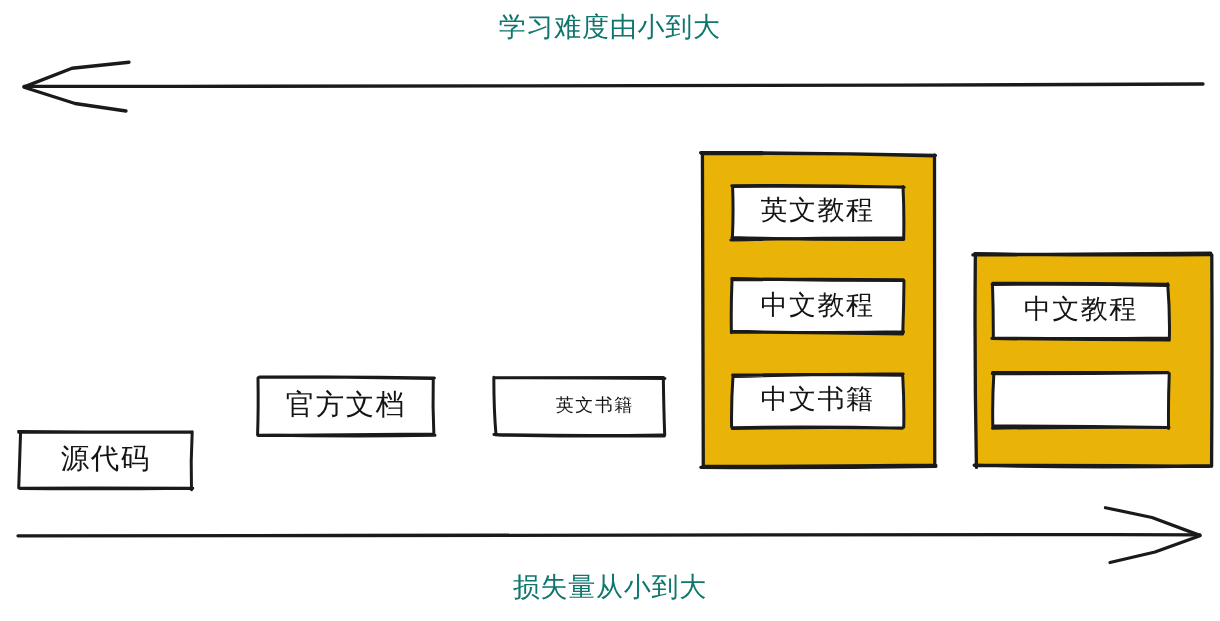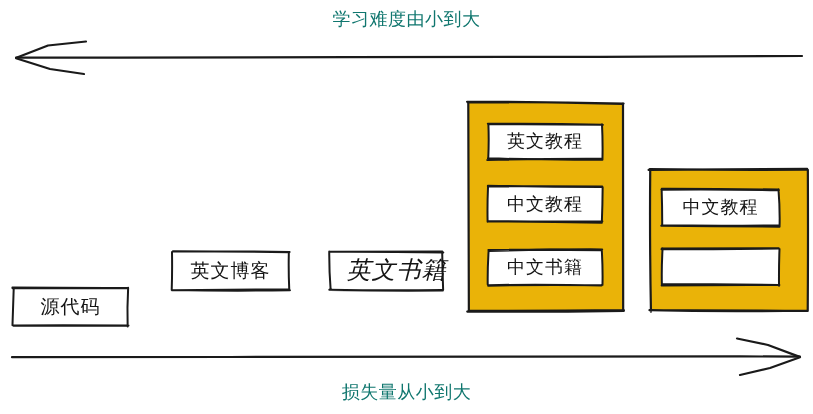--- a/index.html
+++ b/index.html
@@ -103,23 +103,23 @@
         </svg>
       </span>
       <span class="node-label">源代码</span>
     </div>
     <div class="node-box" style="left: 172px; top: 252px; width: 117px; height: 38px; font-size: 19px;">
       <span class="sketch-border">
         <svg width="125" height="46">
           <path d="M 4.681995884773663 3.581838134430727 Q 62.16412482853224 3.0583895747599454 121.61460219478738 3.9531275720164607 M 120.84277777777778 4.414224965706447 Q 120.4087256515775 23.230644718792867 121.24451989026063 41.41761316872428 M 120.34430041152264 41.2762414266118 Q 61.88147462277092 41.88882578875172 3.859622770919067 42.28950617283951 M 3.7198971193415638 41.90122085048011 Q 4.32903840877915 24.019599451303154 3.993244170096022 3.9021399176954734 M 4.930336076817558 3.3320781893004114 Q 62.24223936899863 3.3222379972565155 120.63256515775035 4.32954732510288 M 121.96921810699588 42.22446502057613 Q 63.74284910836762 43.18197325102881 4.0872702331961595 41.98792866941015" fill="none" stroke="#1a1a1a" stroke-width="2" stroke-linecap="round"></path>
         </svg>
       </span>
-      <span class="node-label">英文博客</span>
+      <span class="node-label">官方文档</span>
     </div>
-    <div class="node-box" style="left: 330px; top: 252px; width: 133px; height: 38px; font-size: 24px; font-style: italic;">
+    <div class="node-box" style="left: 330px; top: 252px; width: 133px; height: 38px; font-size: 12px;">
       <span class="sketch-border">
         <svg width="121" height="46">
           <path d="M 3.5442524005486966 3.829691358024691 Q 60.104946502057615 3.680775034293553 117.29743484224966 4.379581618655693 M 116.21120713305899 3.7756584362139916 Q 116.47744855967078 24.022412894375858 117.13722908093278 41.90579561042524 M 116.93001371742112 42.595699588477366 Q 59.58032098765432 43.098865569272974 4.139986282578875 41.95052812071331 M 4.63400548696845 41.62314814814815 Q 3.160230452674897 23.656799725651577 3.239039780521262 3.447112482853224 M 4.86019890260631 3.7862208504801096 Q 61.493530864197524 3.681242112482853 116.25984224965707 3.587393689986283 M 115.66657064471879 41.99042524005487 Q 60.85763854595336 42.798532235939646 3.2832716049382715 41.70668038408779" fill="none" stroke="#1a1a1a" stroke-width="2" stroke-linecap="round"></path>
         </svg>
       </span>
       <span class="node-label">英文书籍</span>
     </div>
     <div class="group-box" style="left: 468px; top: 103px; width: 156px; height: 208px;">
       <span class="sketch-border">
         <svg width="164" height="216">

